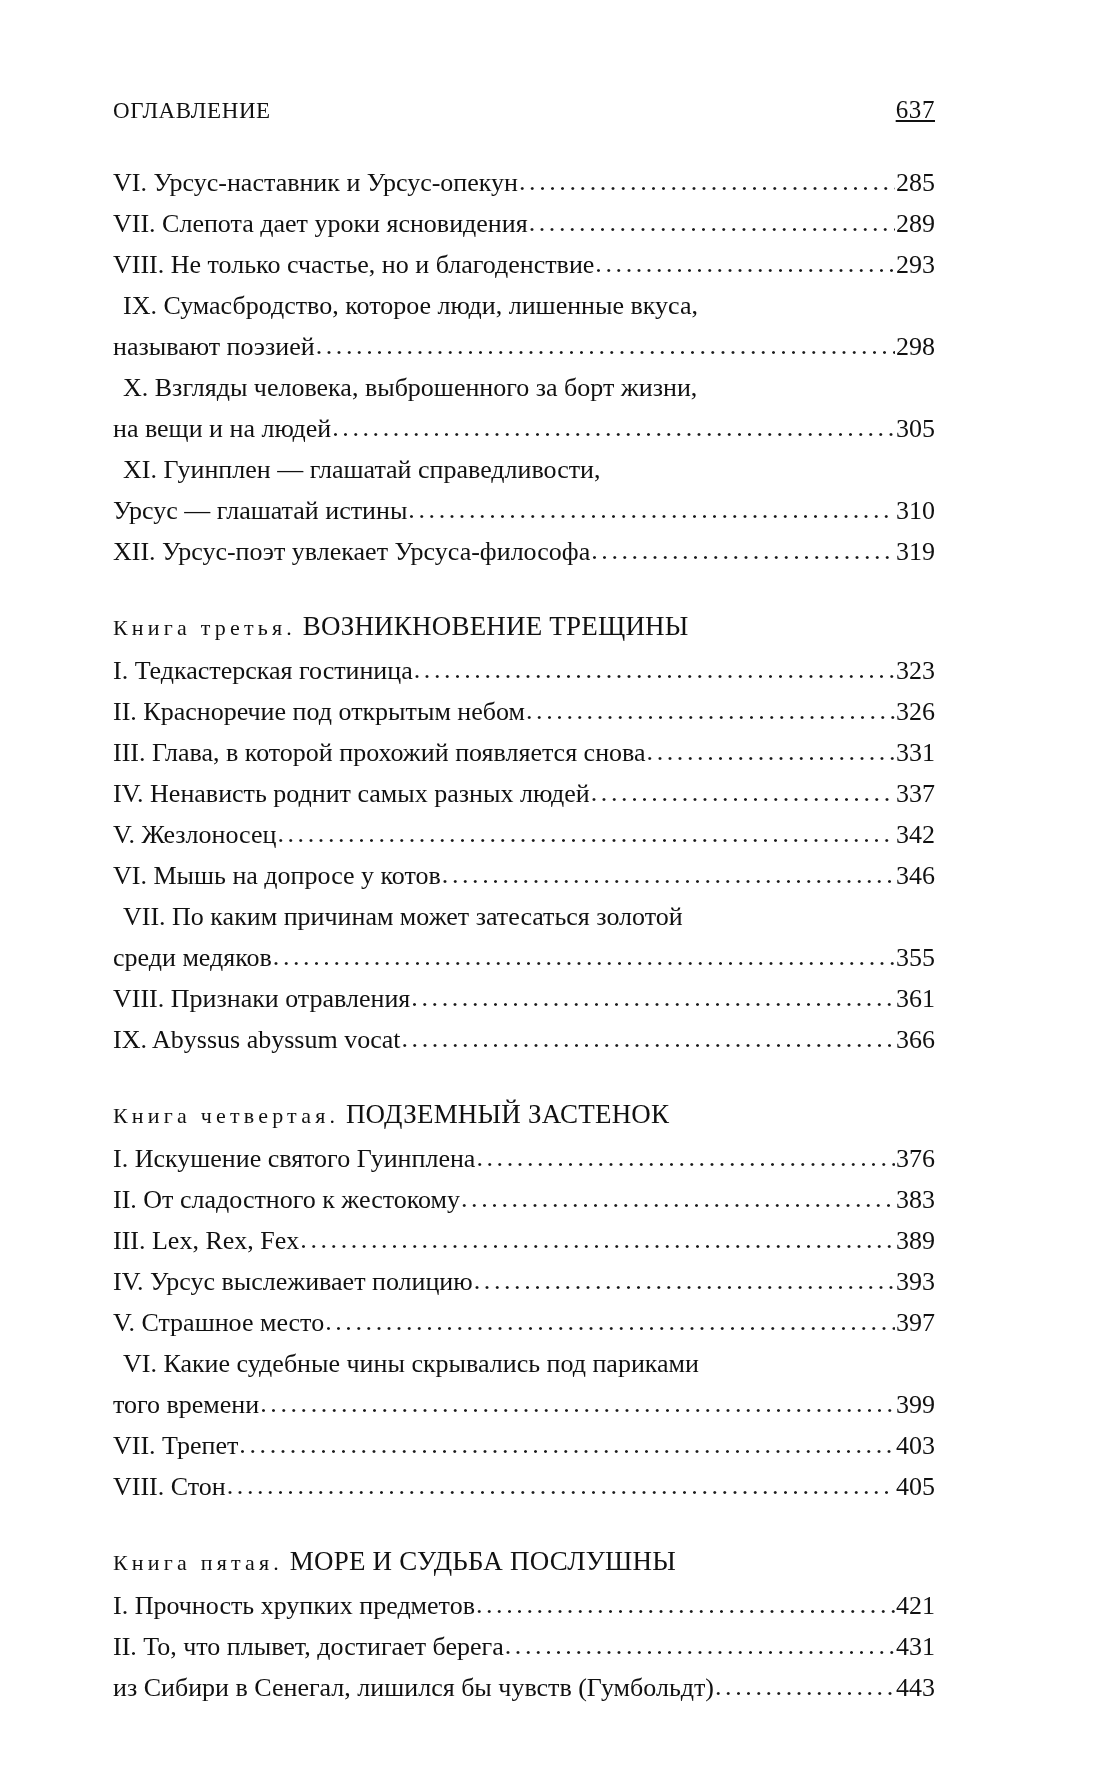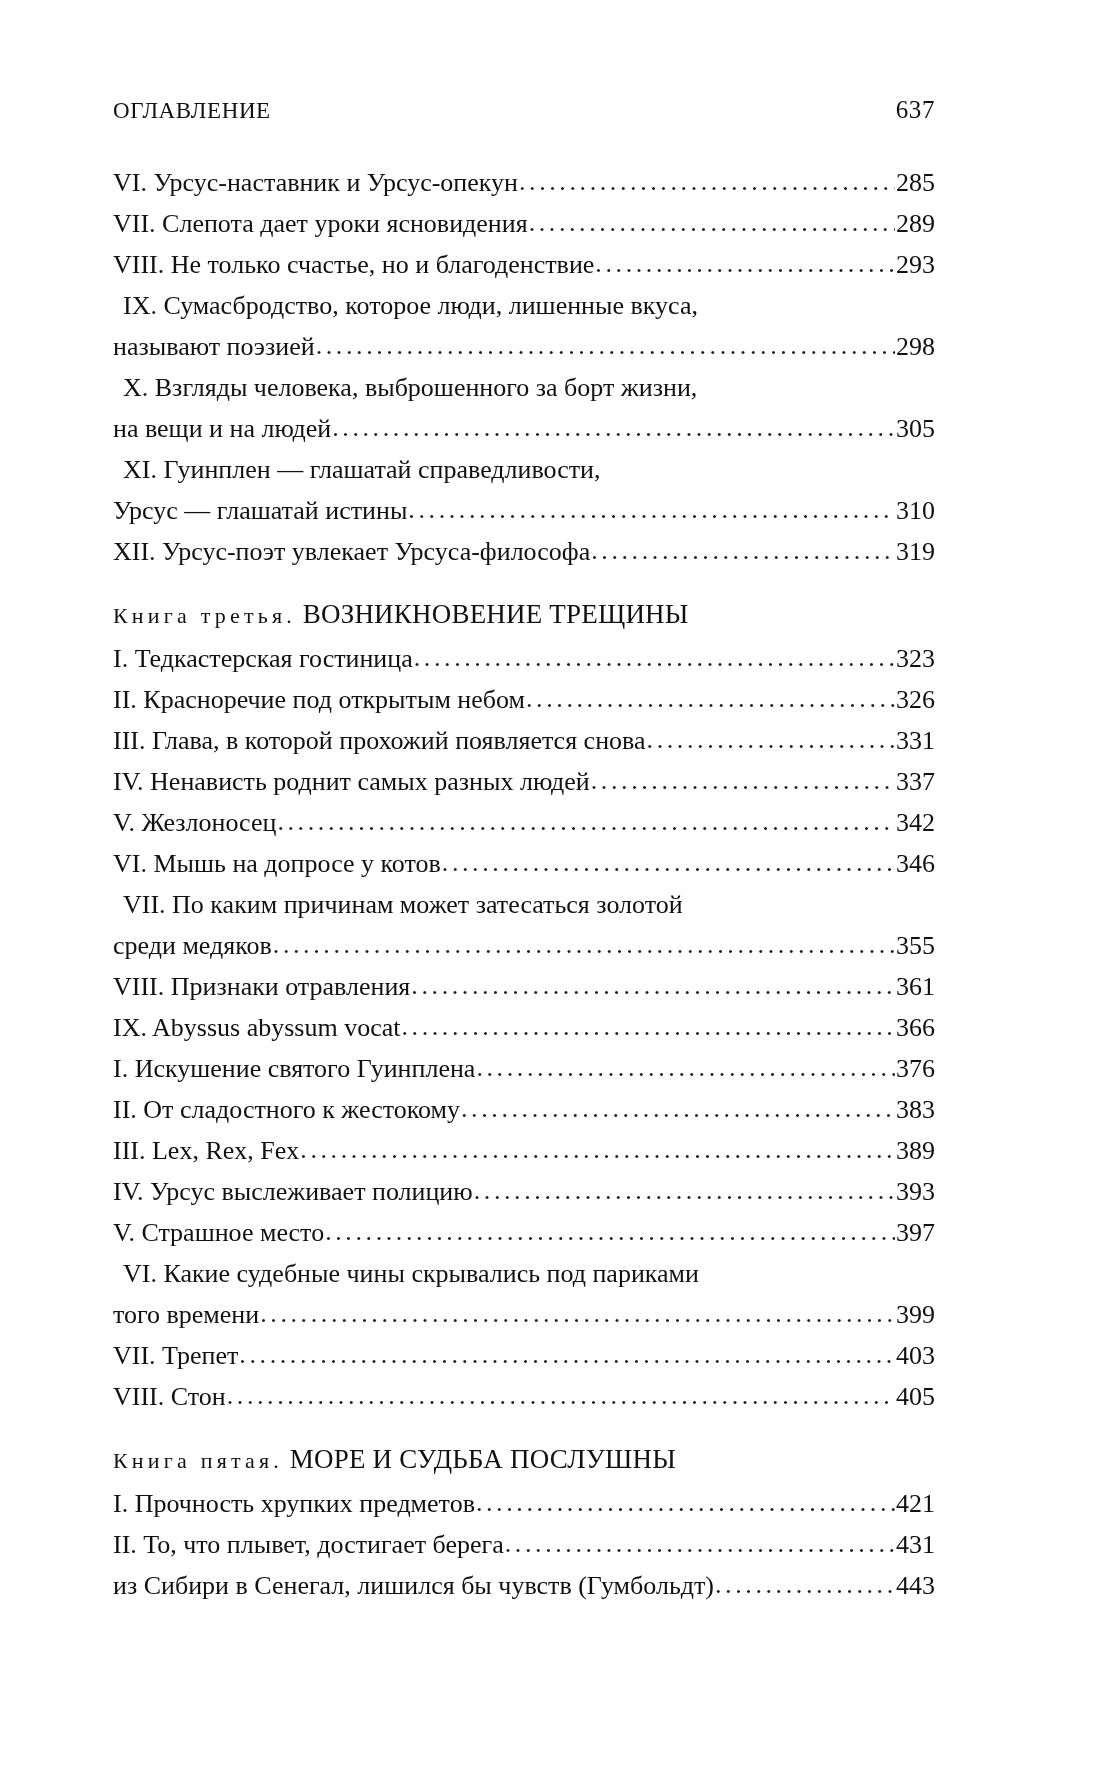--- a/index.html
+++ b/index.html
@@ -37,27 +37,28 @@
     justify-content: space-between;
     font-size: 23px;
     letter-spacing: 0.6px;
     margin-bottom: 38px;
   }
   .running-head .rh-title {
     font-size: 23px;
   }
   .running-head .rh-folio {
     font-size: 25px;
+    text-decoration: underline;
   }
 
   
   .book-heading {
     font-size: 27px;
     line-height: 41px;
-    margin-top: 22px;
+    margin-top: 34px;
     margin-bottom: 2px;
   }
   .book-heading .bk-prefix {
     font-size: 22px;
     letter-spacing: 4.2px;
   }
   .book-heading .bk-title {
     font-size: 27px;
     letter-spacing: 0.2px;
   }
@@ -221,20 +222,21 @@
             <span class="pg">361</span>
           </div>
         </div>
         <div class="toc-entry">
           <div class="toc-line">
             <span class="ttl">IX. Abyssus abyssum vocat</span>
             <span class="leader">....................................................................................................</span>
             <span class="pg">366</span>
           </div>
         </div>
+        <div class="book-heading"><span class="bk-prefix">Книга четвертая.</span> <span class="bk-title">ПОДЗЕМНЫЙ ЗАСТЕНОК</span></div>
         <div class="toc-entry">
           <div class="toc-line">
             <span class="ttl">I. Искушение святого Гуинплена</span>
             <span class="leader">....................................................................................................</span>
             <span class="pg">376</span>
           </div>
         </div>
         <div class="toc-entry">
           <div class="toc-line">
             <span class="ttl">II. От сладостного к жестокому</span>

